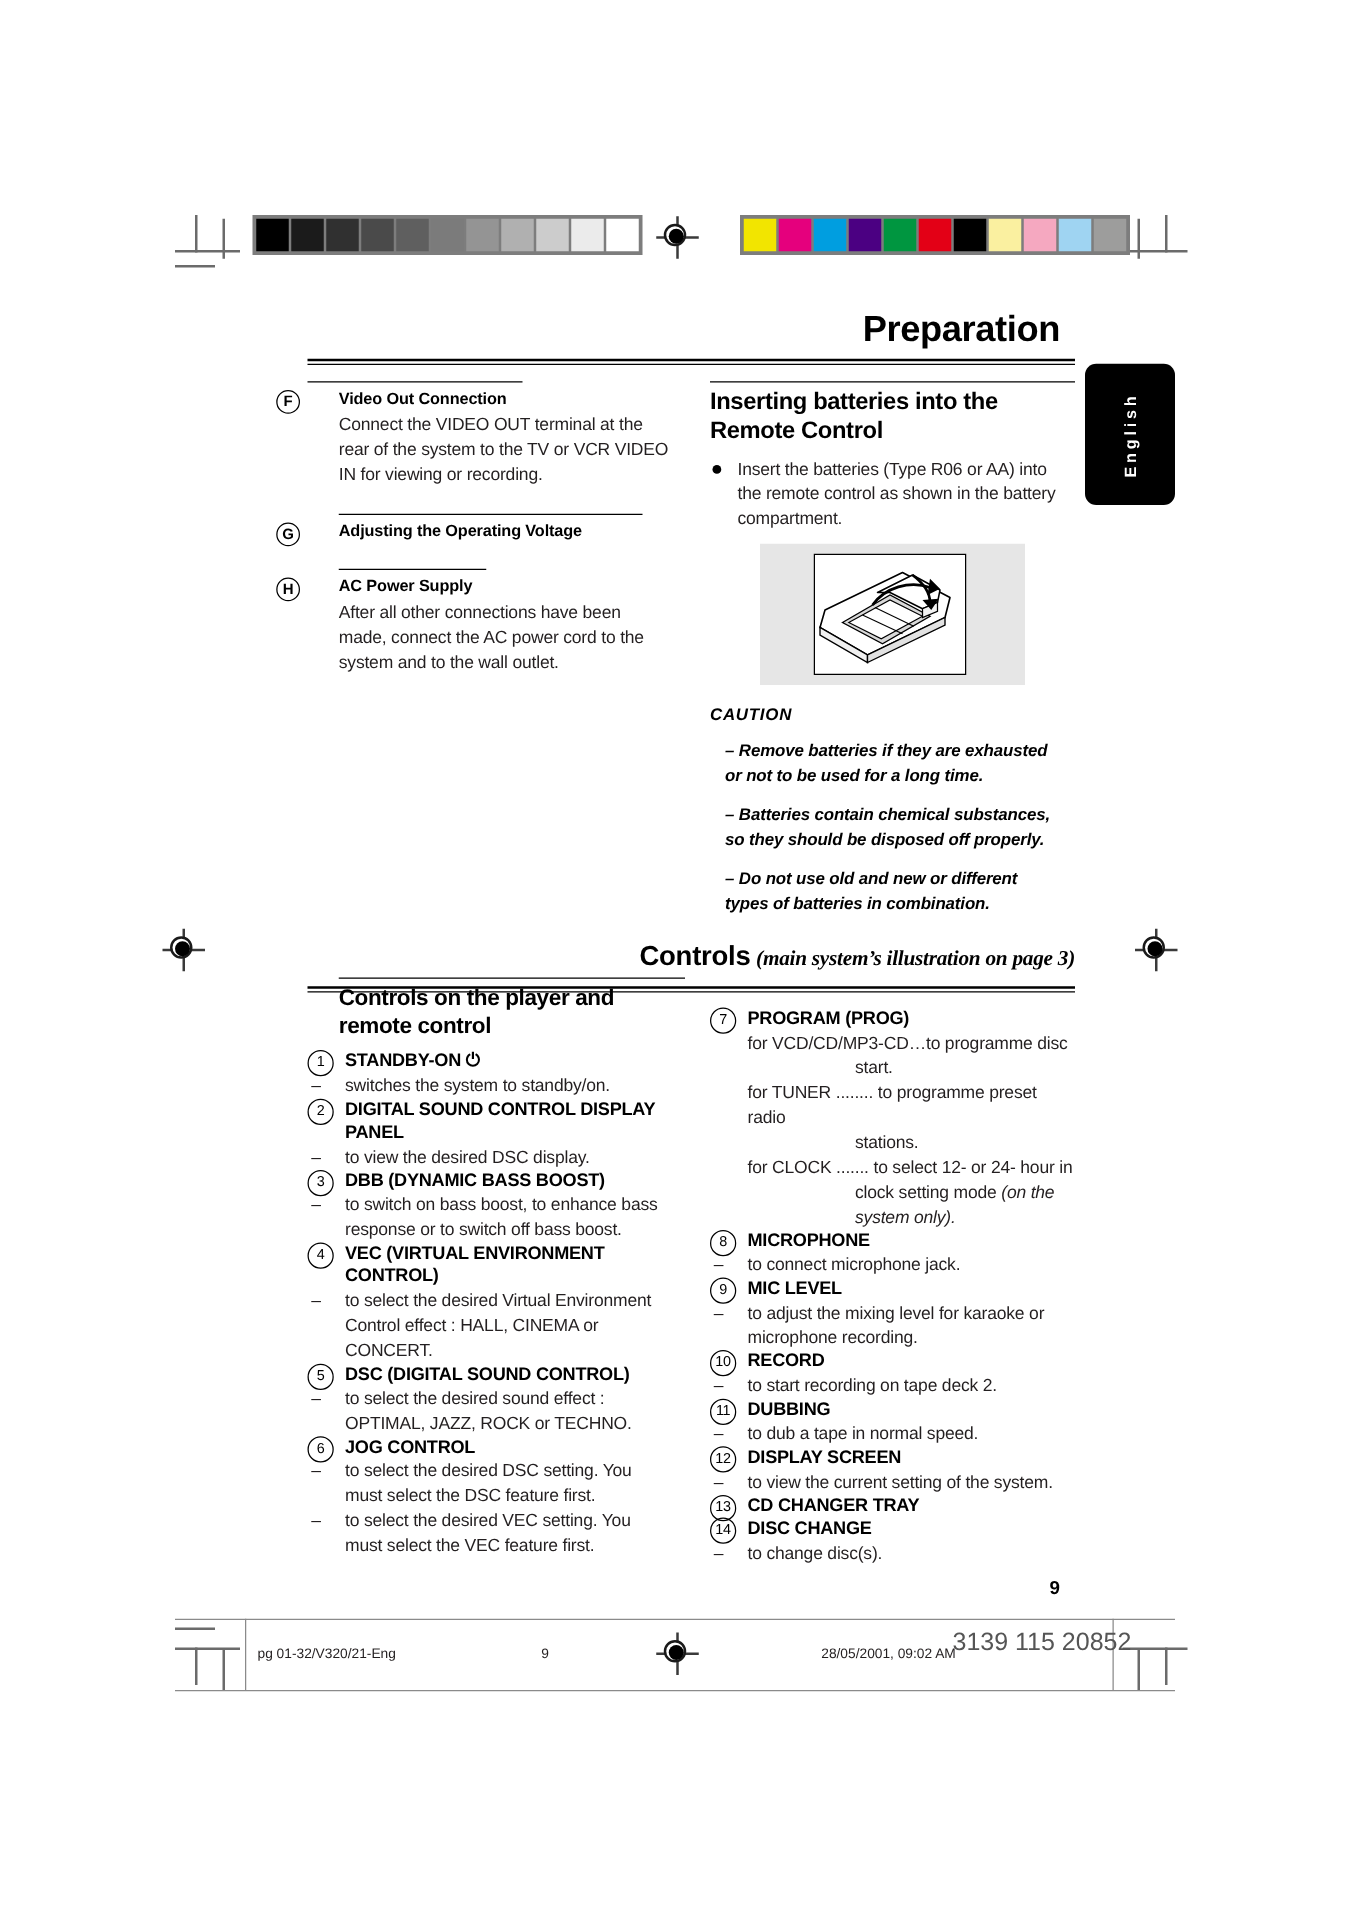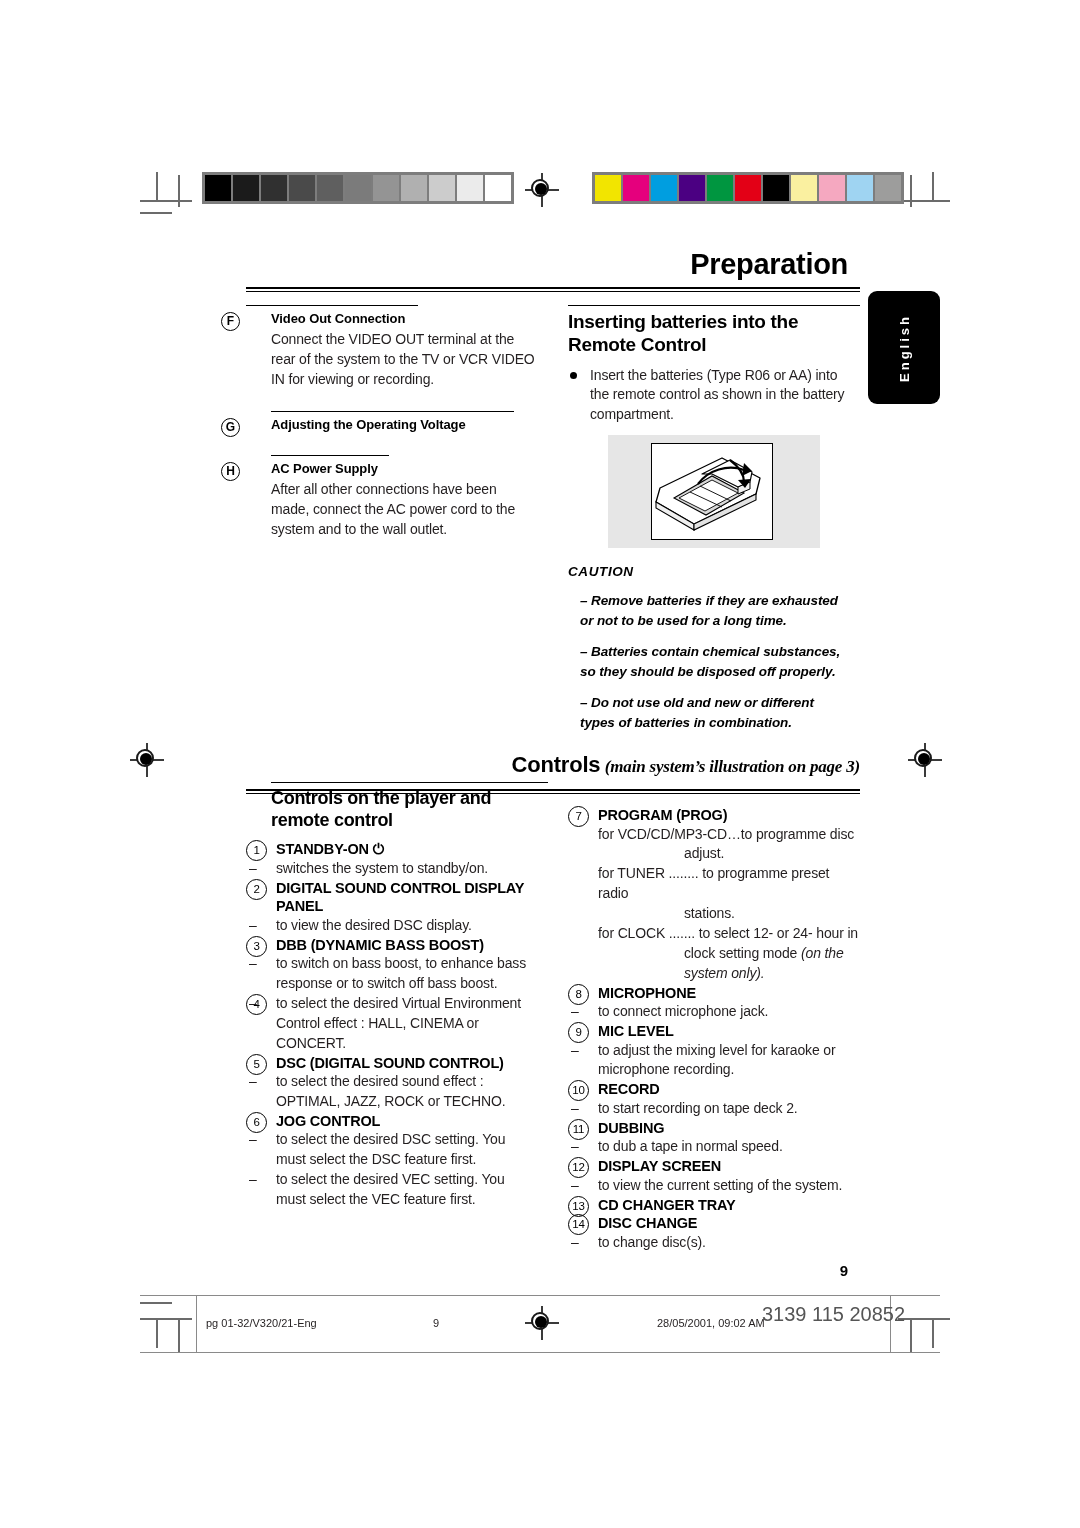--- a/index.html
+++ b/index.html
@@ -477,21 +477,21 @@
 
     <div class="ctrl-item">
       <p class="ctrl-head">
         <span class="num">3</span><span>DBB (DYNAMIC BASS BOOST)</span>
       </p>
       <p class="ctrl-desc"><span class="dash">–</span><span>to switch on bass boost, to enhance bass response or to switch off bass boost.</span></p>
     </div>
 
     <div class="ctrl-item">
       <p class="ctrl-head">
-        <span class="num">4</span>
+        <span class="num">4</span><span>VEC (VIRTUAL ENVIRONMENT CONTROL)</span>
       </p>
       <p class="ctrl-desc"><span class="dash">–</span><span>to select the desired Virtual Environment Control effect : HALL, CINEMA or CONCERT.</span></p>
     </div>
 
     <div class="ctrl-item">
       <p class="ctrl-head">
         <span class="num">5</span><span>DSC (DIGITAL SOUND CONTROL)</span>
       </p>
       <p class="ctrl-desc"><span class="dash">–</span><span>to select the desired sound effect : OPTIMAL, JAZZ,  ROCK or TECHNO.</span></p>
     </div>
@@ -506,21 +506,21 @@
   </div>
 
   <div class="col col-right" style="top:806px;">
 
     <div class="ctrl-item">
       <p class="ctrl-head">
         <span class="num">7</span><span>PROGRAM (PROG)</span>
       </p>
       <p class="ctrl-desc nodash">
         <span>for VCD/CD/MP3-CD…</span><span>to programme disc</span>
-        <span class="indent-note">adjust.</span>
+        <span class="indent-note">start.</span>
       </p>
       <p class="ctrl-desc nodash">
         <span>for TUNER ........</span> <span>to programme preset radio</span>
         <span class="indent-note">stations.</span>
       </p>
       <p class="ctrl-desc nodash">
         <span>for CLOCK .......</span> <span>to select 12- or 24-  hour in</span>
         <span class="indent-note"><span>clock setting mode</span> <span class="ital">(on the</span></span>
         <span class="indent-note ital">system only).</span>
       </p>

